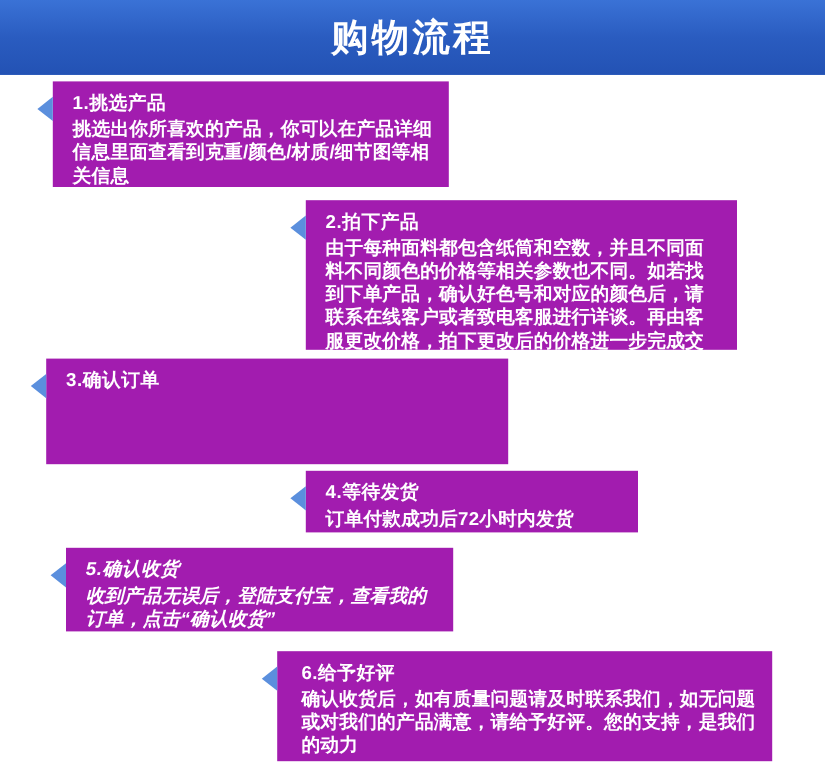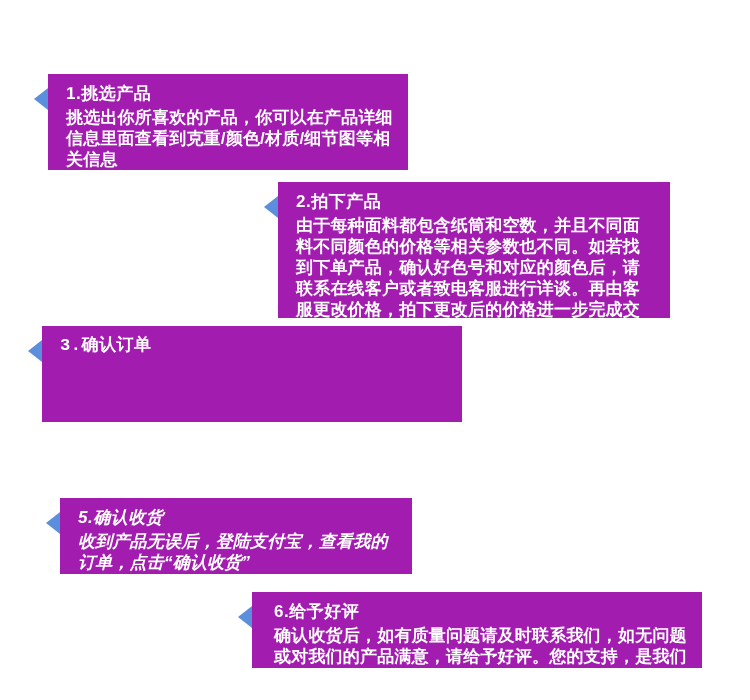--- a/index.html
+++ b/index.html
@@ -70,55 +70,63 @@
     top: 14px;
     width: 0;
     height: 0;
     border-top: 11px solid transparent;
     border-bottom: 11px solid transparent;
     border-right: 14px solid #5b8fdd;
   }
   
   #step1 { left: 48px;  top: 74px;  width: 360px; height: 96px; }
   #step2 { left: 278px; top: 182px; width: 392px; height: 136px; }
-  #step3 { left: 42px;  top: 326px; width: 420px; height: 96px; font-family: Liberation Mono, monospace; }
+  #step3 { left: 42px;  top: 326px; width: 420px; height: 96px; }
   #step4 { left: 278px; top: 428px; width: 302px; height: 56px; }
   #step5 { left: 60px;  top: 498px; width: 352px; height: 76px; font-style: italic; }
-  #step6 { left: 252px; top: 592px; width: 450px; height: 76px; padding-left: 22px; }
+  #step6 { left: 252px; top: 592px; width: 450px; height: 100px; padding-left: 22px; }
 
   .notch-1 { top: 14px; }
   .notch-2 { top: 14px; }
   .notch-3 { top: 14px; }
   .notch-4 { top: 14px; }
   .notch-5 { top: 14px; }
   .notch-6 { top: 14px; }
 </style>
 </head>
 <body>
 
 <div class="page">
 
+  <div class="header">
+    <div class="header-title">购物流程</div>
+  </div>
 
   <div class="step" id="step1">
     <div class="notch-left notch-1"></div>
     <div class="step-title">1.挑选产品</div>
     <div class="step-body">挑选出你所喜欢的产品，你可以在产品详细信息里面查看到克重/颜色/材质/细节图等相关信息</div>
   </div>
 
   <div class="step" id="step2">
     <div class="notch-left notch-2"></div>
     <div class="step-title">2.拍下产品</div>
     <div class="step-body">由于每种面料都包含纸筒和空数，并且不同面料不同颜色的价格等相关参数也不同。如若找到下单产品，确认好色号和对应的颜色后，请联系在线客户或者致电客服进行详谈。再由客服更改价格，拍下更改后的价格进一步完成交易</div>
   </div>
 
   <div class="step" id="step3">
     <div class="notch-left notch-3"></div>
     <div class="step-title">3.确认订单</div>
   </div>
 
+  <div class="step" id="step4">
+    <div class="notch-left notch-4"></div>
+    <div class="step-title">4.等待发货</div>
+    <div class="step-body">订单付款成功后72小时内发货</div>
+  </div>
 
   <div class="step" id="step5">
     <div class="notch-left notch-5"></div>
     <div class="step-title">5.确认收货</div>
     <div class="step-body">收到产品无误后，登陆支付宝，查看我的订单，点击“确认收货”</div>
   </div>
 
   <div class="step" id="step6">
     <div class="notch-left notch-6"></div>
     <div class="step-title">6.给予好评</div>

